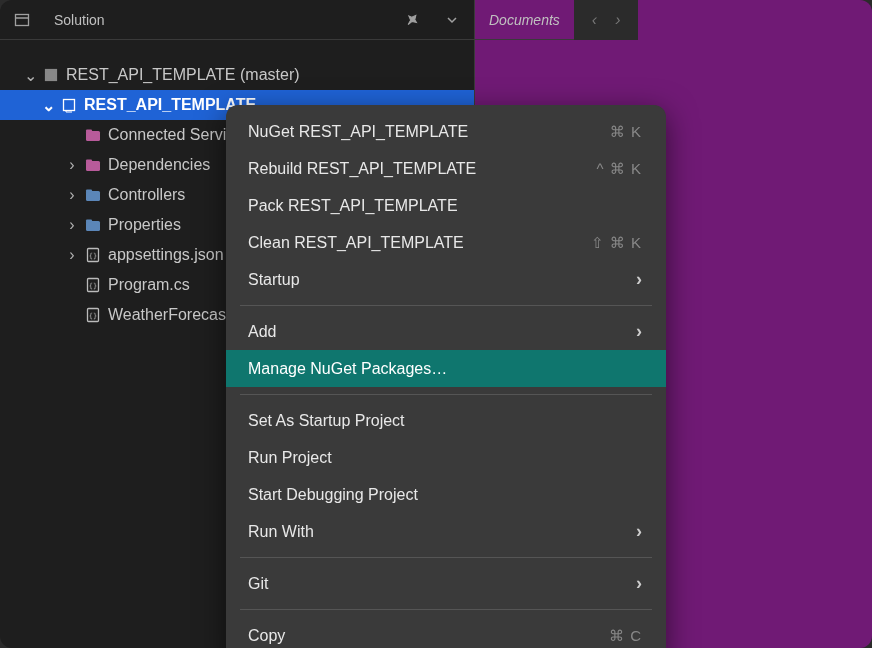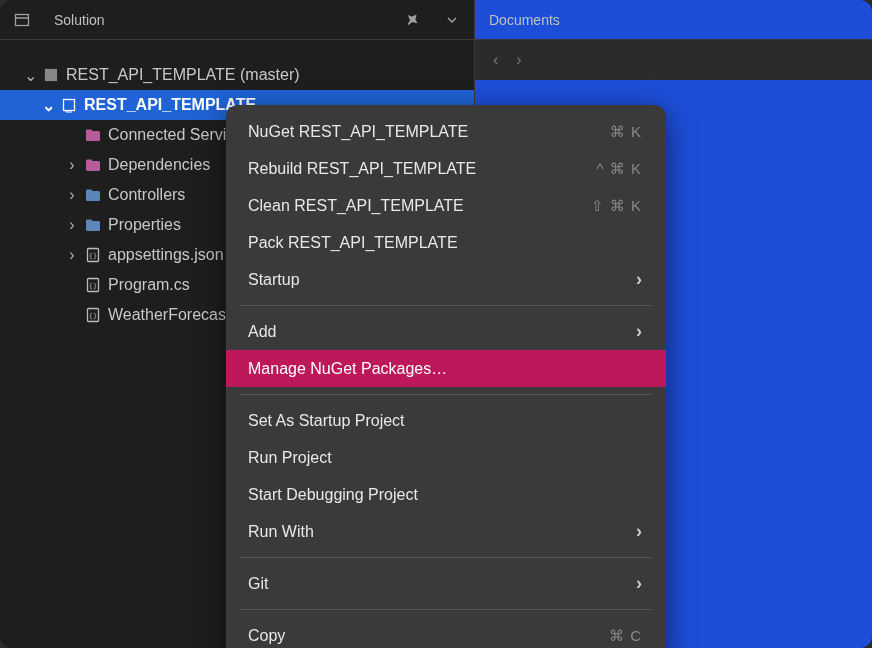--- a/index.html
+++ b/index.html
@@ -20,23 +20,24 @@
   }
   .sidebar {
     width: 475px;
     background: #1e1e1e;
     display: flex;
     flex-direction: column;
     border-right: 1px solid #3a3a3a;
   }
   .documents-panel {
     flex: 1;
-    background: #1d4ed8;
+    background: #701a75;
     display: flex;
-    flex-direction: column;
+    flex-direction: row;
+    font-style: italic;
   }
   .panel-header {
     height: 40px;
     display: flex;
     align-items: center;
     padding: 0 14px;
     gap: 24px;
     color: #c0c0c0;
     font-size: 14px;
     border-bottom: 1px solid #3a3a3a;
@@ -105,21 +106,21 @@
   }
   .menu-item {
     height:37px;
     display:flex;
     align-items:center;
     padding: 0 24px 0 22px;
     gap:10px;
     position:relative;
   }
   .menu-item.highlight {
-    background:#be185d;
+    background:#0f766e;
     color:#fff;
   }
   .menu-item .label { flex:1; }
   .menu-item .shortcut {
     color:#888;
     font-size:15px;
     letter-spacing:1px;
   }
   .menu-item .chevron {
     color:#ccc;
@@ -279,27 +280,27 @@
 <div class="context-menu" id="context-menu">
     <div class="menu-item">
       <span class="label">NuGet REST_API_TEMPLATE</span>
       <span class="shortcut">⌘ K</span>
     </div>
     <div class="menu-item">
       <span class="label">Rebuild REST_API_TEMPLATE</span>
       <span class="shortcut">^ ⌘ K</span>
     </div>
     <div class="menu-item">
+      <span class="label">Pack REST_API_TEMPLATE</span>
+    </div>
+    <div class="menu-item">
       <span class="label">Clean REST_API_TEMPLATE</span>
       <span class="shortcut">⇧ ⌘ K</span>
     </div>
     <div class="menu-item">
-      <span class="label">Pack REST_API_TEMPLATE</span>
-    </div>
-    <div class="menu-item">
       <span class="label">Startup</span>
       <span class="chevron">›</span>
     </div>
     <div class="menu-sep"></div>
     <div class="menu-item">
       <span class="label">Add</span>
       <span class="chevron">›</span>
     </div>
     <div class="menu-item highlight">
       <span class="label">Manage NuGet Packages…</span>

